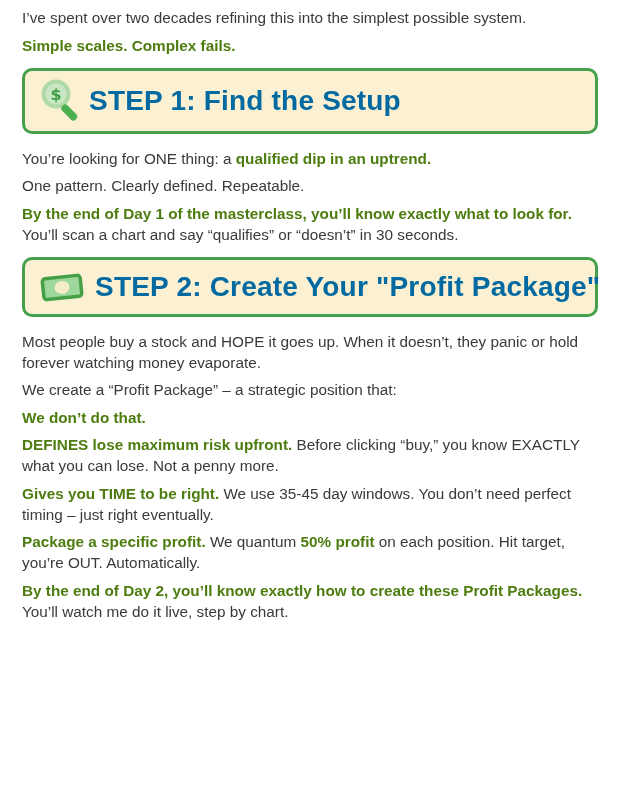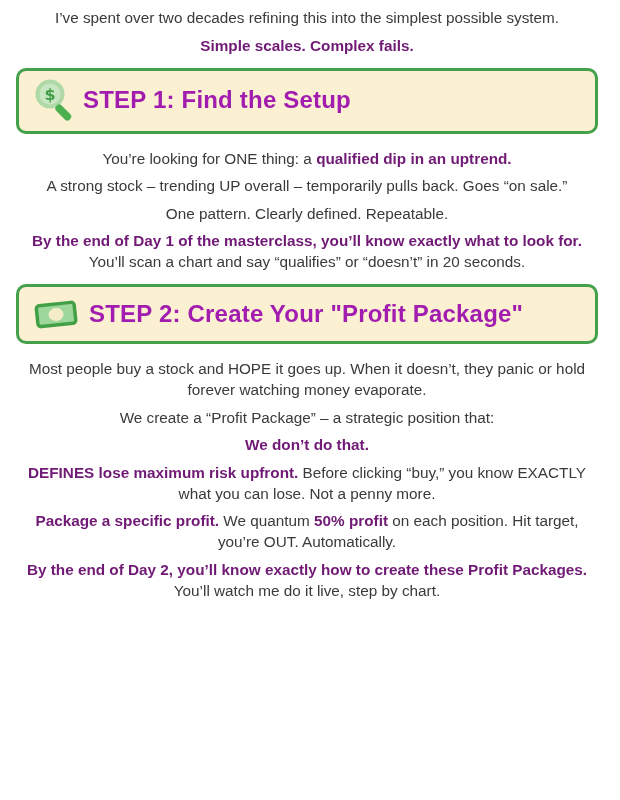--- a/index.html
+++ b/index.html
@@ -1,49 +1,48 @@
 <!DOCTYPE html>
 <html><head>
 <meta charset="utf-8">
 <style>
   * { box-sizing: border-box; }
   html, body { margin: 0; padding: 0; background: #ffffff; }
   .page {
     width: 620px;
     min-height: 800px;
-    padding: 7px 22px 8px 16px;
+    padding: 7px 22px 8px 22px;
     font-family: "Liberation Sans", "DejaVu Sans", sans-serif;
     color: #3a3a3a;
     background: #ffffff;
-    text-align: center;
   }
   .para {
     margin: 0 0 6.5px 0;
     font-size: 15.3px;
     line-height: 21px;
     color: #3a3a3a;
   }
-  .para strong { font-weight: 700; color: #701a75; }
+  .para strong { font-weight: 700; color: #4d7c0f; }
   .banner {
     display: flex;
     align-items: center;
     gap: 9px;
     background: #FBF0D2;
     border: 3px solid #45A04B;
     border-radius: 10px;
     padding: 7px 13px;
     margin: 12px 0 14px 0;
     min-height: 60px;
   }
   .banner-title {
     margin: 0;
-    font-size: 24px;
+    font-size: 28px;
     font-weight: 700;
     letter-spacing: 0.2px;
-    color: #a21caf;
+    color: #0369a1;
     line-height: 1.2;
     white-space: nowrap;
   }
   .icon-wrap { display: inline-flex; align-items: center; justify-content: center; flex: 0 0 auto; }
 </style>
 </head>
 <body>
 
 <div class="page">
 
@@ -56,36 +55,36 @@
         <circle cx="18" cy="16" r="14.5" fill="#AFD9A6"></circle>
         <circle cx="18" cy="16" r="10.5" fill="#C9E6C2"></circle>
         <text x="18" y="22" text-anchor="middle" font-family="DejaVu Sans, sans-serif" font-size="16" font-weight="bold" fill="#3E9C47">$</text>
         <rect x="27.5" y="25" width="7.5" height="19" rx="3.5" fill="#4CAF50" transform="rotate(-45 31.25 34.5)"></rect>
       </svg>
     </span>
     <h2 class="banner-title">STEP 1: Find the Setup</h2>
   </div>
 
   <p class="para"><span>You’re looking for ONE thing: a </span><strong>qualified dip in an uptrend.</strong></p>
-  <p class="para"><span>A strong stock – trending UP overall – temporarily pulls back. Goes “on sale.”</span></p>
   <p class="para"><span>One pattern. Clearly defined. Repeatable.</span></p>
-  <p class="para"><strong>By the end of Day 1 of the masterclass, you’ll know exactly what to look for.</strong><span> You’ll scan a chart and say “qualifies” or “doesn’t” in 20 seconds.</span></p>
+  <p class="para"><strong>By the end of Day 1 of the masterclass, you’ll know exactly what to look for.</strong><span> You’ll scan a chart and say “qualifies” or “doesn’t” in 30 seconds.</span></p>
 
   <div class="banner">
     <span class="icon-wrap">
       <svg width="48" height="36" viewBox="0 0 48 36" aria-hidden="true">
         <g transform="rotate(-6 24 18)">
           <rect x="5" y="8" width="38" height="21" rx="3" fill="#9ED79B" stroke="#43A047" stroke-width="3.5"></rect>
           <ellipse cx="24" cy="18.5" rx="7.5" ry="6.5" fill="#F2ECC8"></ellipse>
         </g>
       </svg>
     </span>
     <h2 class="banner-title">STEP 2: Create Your "Profit Package"</h2>
   </div>
 
   <p class="para"><span>Most people buy a stock and HOPE it goes up. When it doesn’t, they panic or hold forever watching money evaporate.</span></p>
   <p class="para"><span>We create a “Profit Package” – a strategic position that:</span></p>
   <p class="para"><strong>We don’t do that.</strong></p>
   <p class="para"><strong>DEFINES lose maximum risk upfront.</strong><span> Before clicking “buy,” you know EXACTLY what you can lose. Not a penny more.</span></p>
+  <p class="para"><strong>Gives you TIME to be right.</strong><span> We use 35-45 day windows. You don’t need perfect timing – just right eventually.</span></p>
   <p class="para"><strong>Package a specific profit.</strong><span> We quantum </span><strong>50% profit</strong><span> on each position. Hit target, you’re OUT. Automatically.</span></p>
   <p class="para"><strong>By the end of Day 2, you’ll know exactly how to create these Profit Packages.</strong><span> You’ll watch me do it live, step by chart.</span></p>
 
 </div>
 
 </body></html>

